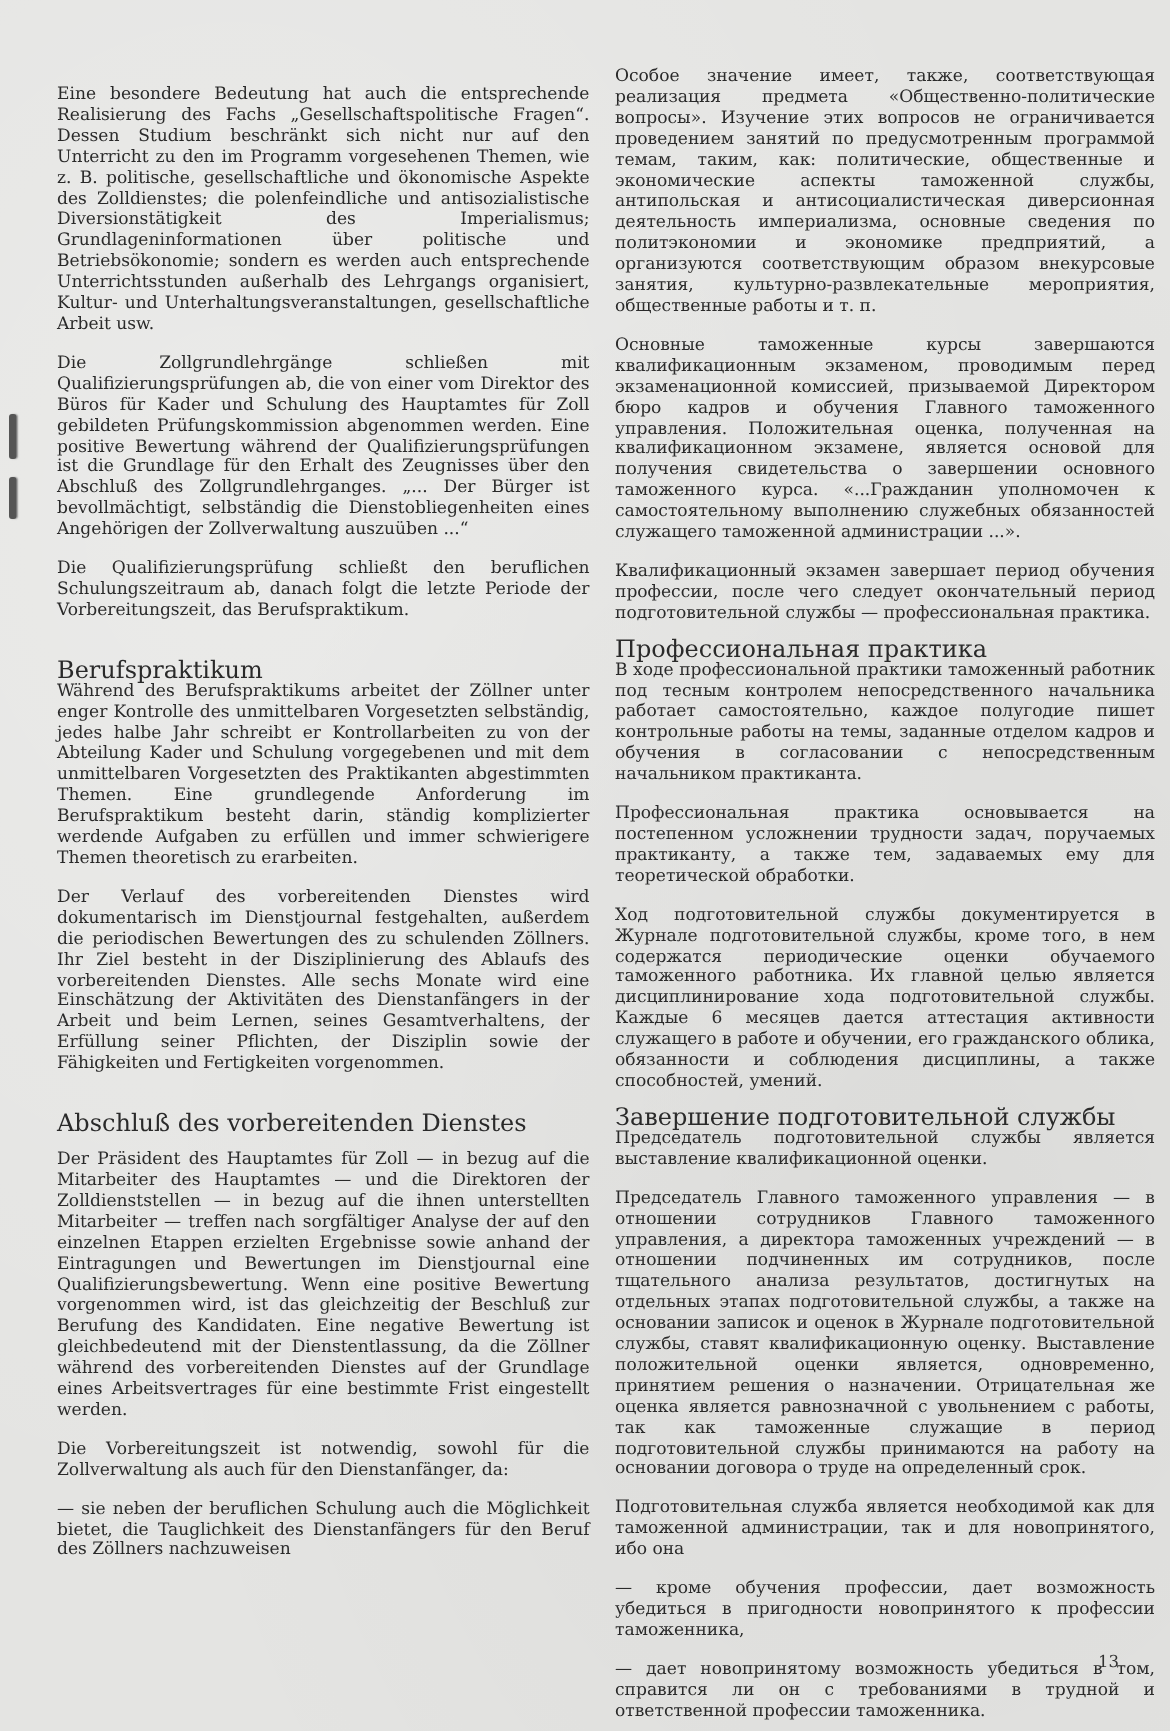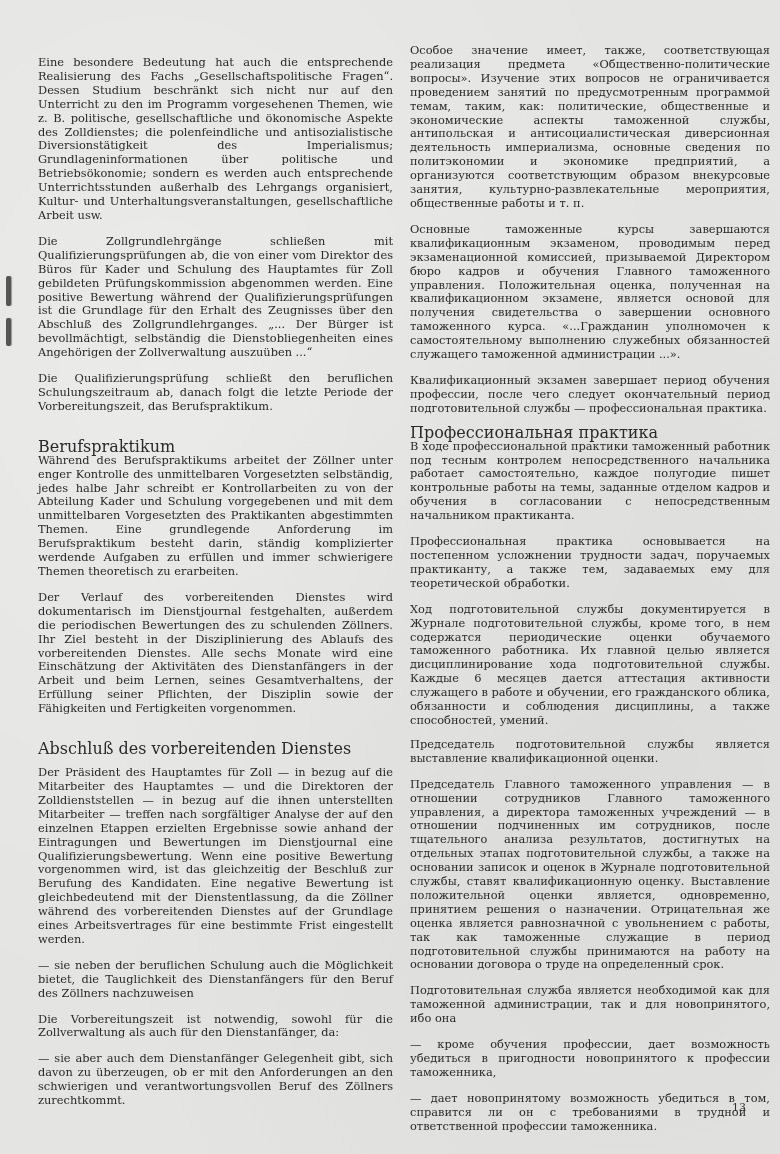--- a/index.html
+++ b/index.html
@@ -36,35 +36,35 @@
   <p>Die Zollgrundlehrgänge schließen mit Qualifizierungsprüfungen ab, die von einer vom Direktor des Büros für Kader und Schulung des Hauptamtes für Zoll gebildeten Prüfungskommission abgenommen werden. Eine positive Bewertung während der Qualifizierungsprüfungen ist die Grundlage für den Erhalt des Zeugnisses über den Abschluß des Zollgrundlehrganges. „... Der Bürger ist bevollmächtigt, selbständig die Dienstobliegenheiten eines Angehörigen der Zollverwaltung auszuüben ...“</p>
   <p>Die Qualifizierungsprüfung schließt den beruflichen Schulungszeitraum ab, danach folgt die letzte Periode der Vorbereitungszeit, das Berufspraktikum.</p>
   <div class="gap-l"></div>
   <h3>Berufspraktikum</h3>
   <p>Während des Berufspraktikums arbeitet der Zöllner unter enger Kontrolle des unmittelbaren Vorgesetzten selbständig, jedes halbe Jahr schreibt er Kontrollarbeiten zu von der Abteilung Kader und Schulung vorgegebenen und mit dem unmittelbaren Vorgesetzten des Praktikanten abgestimmten Themen. Eine grundlegende Anforderung im Berufspraktikum besteht darin, ständig komplizierter werdende Aufgaben zu erfüllen und immer schwierigere Themen theoretisch zu erarbeiten.</p>
   <p>Der Verlauf des vorbereitenden Dienstes wird dokumentarisch im Dienstjournal festgehalten, außerdem die periodischen Bewertungen des zu schulenden Zöllners. Ihr Ziel besteht in der Disziplinierung des Ablaufs des vorbereitenden Dienstes. Alle sechs Monate wird eine Einschätzung der Aktivitäten des Dienstanfängers in der Arbeit und beim Lernen, seines Gesamtverhaltens, der Erfüllung seiner Pflichten, der Disziplin sowie der Fähigkeiten und Fertigkeiten vorgenommen.</p>
   <div class="gap-l"></div>
   <h3>Abschluß des vorbereitenden Dienstes</h3>
   <div class="gap-m"></div>
   <p>Der Präsident des Hauptamtes für Zoll — in bezug auf die Mitarbeiter des Hauptamtes — und die Direktoren der Zolldienststellen — in bezug auf die ihnen unterstellten Mitarbeiter — treffen nach sorgfältiger Analyse der auf den einzelnen Etappen erzielten Ergebnisse sowie anhand der Eintragungen und Bewertungen im Dienstjournal eine Qualifizierungsbewertung. Wenn eine positive Bewertung vorgenommen wird, ist das gleichzeitig der Beschluß zur Berufung des Kandidaten. Eine negative Bewertung ist gleichbedeutend mit der Dienstentlassung, da die Zöllner während des vorbereitenden Dienstes auf der Grundlage eines Arbeitsvertrages für eine bestimmte Frist eingestellt werden.</p>
+  <p>Die Vorbereitungszeit ist notwendig, sowohl für die Zollverwaltung als auch für den Dienstanfänger, da:</p>
   <p>— sie neben der beruflichen Schulung auch die Möglichkeit bietet, die Tauglichkeit des Dienstanfängers für den Beruf des Zöllners nachzuweisen</p>
-  <p>Die Vorbereitungszeit ist notwendig, sowohl für die Zollverwaltung als auch für den Dienstanfänger, da:</p>
-  <p>— sie aber auch dem Dienstanfänger Gelegenheit gibt, sich davon zu überzeugen, ob er mit den Anforderungen an den schwierigen und verantwortungsvollen Beruf des Zöllners zurechtkommt.</p>
 </div>
 
 <div class="col right">
   <p>Особое значение имеет, также, соответствующая реализация предмета «Общественно-политические вопросы». Изучение этих вопросов не ограничивается проведением занятий по предусмотренным программой темам, таким, как: политические, общественные и экономические аспекты таможенной службы, антипольская и антисоциалистическая диверсионная деятельность империализма, основные сведения по политэкономии и экономике предприятий, а организуются соответствующим образом внекурсовые занятия, культурно-развлекательные мероприятия, общественные работы и т. п.</p>
   <p>Основные таможенные курсы завершаются квалификационным экзаменом, проводимым перед экзаменационной комиссией, призываемой Директором бюро кадров и обучения Главного таможенного управления. Положительная оценка, полученная на квалификационном экзамене, является основой для получения свидетельства о завершении основного таможенного курса. «...Гражданин уполномочен к самостоятельному выполнению служебных обязанностей служащего таможенной администрации ...».</p>
   <p>Квалификационный экзамен завершает период обучения профессии, после чего следует окончательный период подготовительной службы — профессиональная практика.</p>
   <div class="gap-m"></div>
   <h3>Профессиональная практика</h3>
   <p>В ходе профессиональной практики таможенный работник под тесным контролем непосредственного начальника работает самостоятельно, каждое полугодие пишет контрольные работы на темы, заданные отделом кадров и обучения в согласовании с непосредственным начальником практиканта.</p>
   <p>Профессиональная практика основывается на постепенном усложнении трудности задач, поручаемых практиканту, а также тем, задаваемых ему для теоретической обработки.</p>
   <p>Ход подготовительной службы документируется в Журнале подготовительной службы, кроме того, в нем содержатся периодические оценки обучаемого таможенного работника. Их главной целью является дисциплинирование хода подготовительной службы. Каждые 6 месяцев дается аттестация активности служащего в работе и обучении, его гражданского облика, обязанности и соблюдения дисциплины, а также способностей, умений.</p>
   <div class="gap-m"></div>
+  <h3>Завершение подготовительной службы</h3>
   <p>Председатель подготовительной службы является выставление квалификационной оценки.</p>
   <p>Председатель Главного таможенного управления — в отношении сотрудников Главного таможенного управления, а директора таможенных учреждений — в отношении подчиненных им сотрудников, после тщательного анализа результатов, достигнутых на отдельных этапах подготовительной службы, а также на основании записок и оценок в Журнале подготовительной службы, ставят квалификационную оценку. Выставление положительной оценки является, одновременно, принятием решения о назначении. Отрицательная же оценка является равнозначной с увольнением с работы, так как таможенные служащие в период подготовительной службы принимаются на работу на основании договора о труде на определенный срок.</p>
   <p>Подготовительная служба является необходимой как для таможенной администрации, так и для новопринятого, ибо она</p>
   <p>— кроме обучения профессии, дает возможность убедиться в пригодности новопринятого к профессии таможенника,</p>
   <p>— дает новопринятому возможность убедиться в том, справится ли он с требованиями в трудной и ответственной профессии таможенника.</p>
 </div>
 
 <div class="page-number">13</div>
 
 </body></html>

